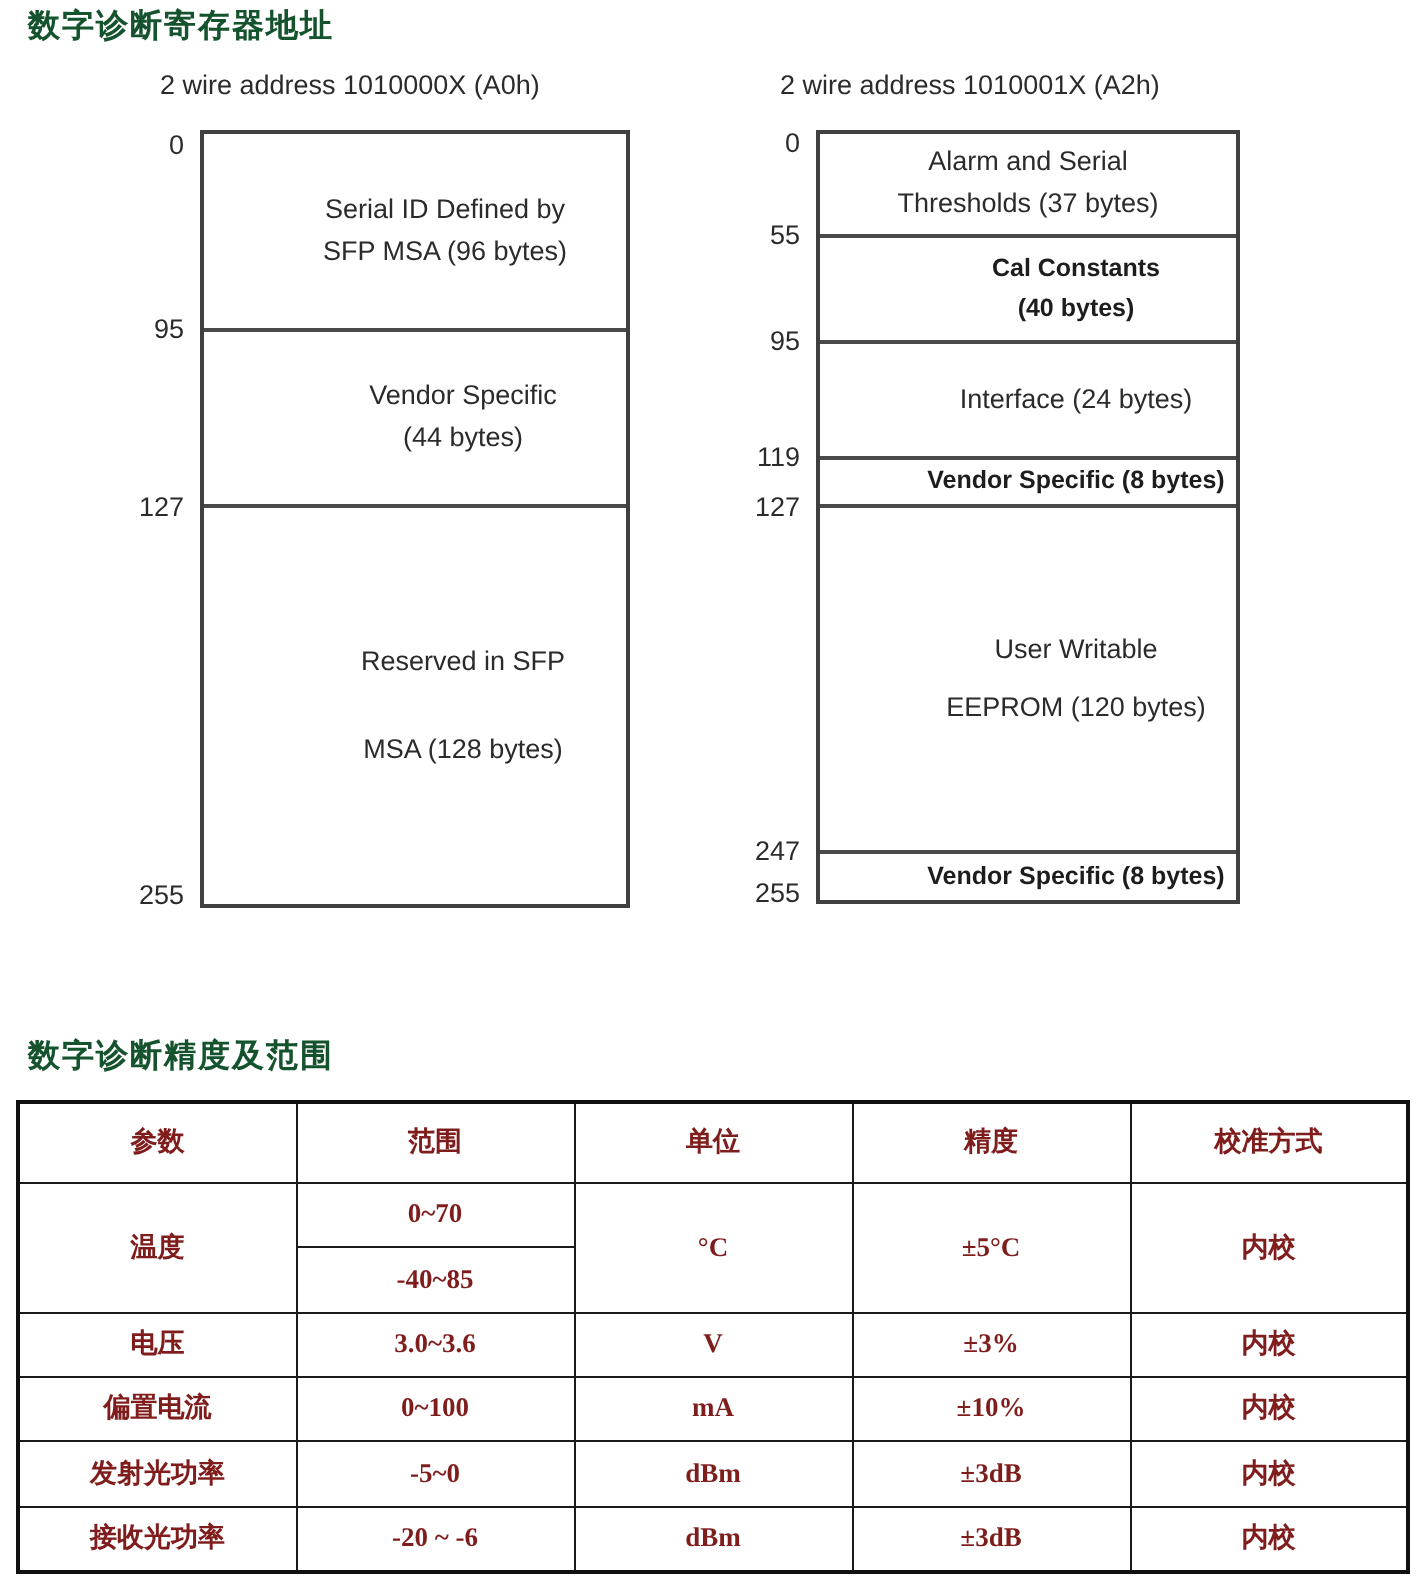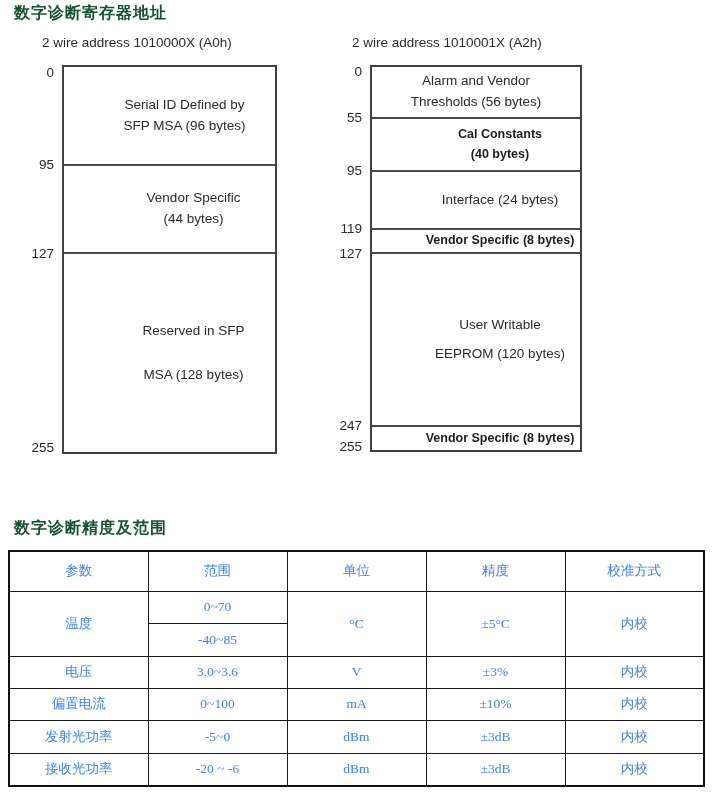--- a/index.html
+++ b/index.html
@@ -5,21 +5,21 @@
   html,body{margin:0;padding:0;background:#fff;}
   .page{
     position:relative;width:712px;height:792px;background:#ffffff;
     font-family:"Liberation Sans","DejaVu Sans",sans-serif;overflow:hidden;
   }
   .sec-title{
     position:absolute;left:14px;font-weight:bold;font-size:16px;color:#14532d;
     letter-spacing:1px;font-family:"Liberation Sans","DejaVu Sans",sans-serif;
   }
   
-  .dia{position:absolute;top:35px;width:292px;height:425px;}
+  .dia{position:absolute;top:35px;width:292px;height:425px;margin-left:38px;}
   .dia-a0h{left:0;}
   .dia-a2h{left:310px;}
   .dia-header{
     position:absolute;top:0;left:42px;font-size:13.5px;color:#2b2b2b;white-space:nowrap;
   }
   .membox{
     position:absolute;box-sizing:border-box;border:2px solid #404040;background:#fff;
     display:flex;flex-direction:column;
   }
   .dia-a0h .membox{left:62px;top:30px;width:215px;height:389px;}
@@ -36,22 +36,22 @@
     position:absolute;left:0;width:54px;text-align:right;font-size:13.5px;color:#2b2b2b;
   }
   .dia-a2h .mlabel{width:52px;}
   
   .acc-table{
     position:absolute;left:8px;top:550px;width:695px;
     border-collapse:collapse;table-layout:fixed;border:2px solid #111;
   }
   .acc-table td,.acc-table th{
     border:1.5px solid #1a1a1a;text-align:center;vertical-align:middle;
-    font-family:"Liberation Serif","DejaVu Serif",serif;font-weight:normal;
-    font-size:13.5px;color:#3b82f6;padding:0;
+    font-family:"Liberation Serif","DejaVu Serif",serif;font-weight:bold;
+    font-size:13.5px;color:#7f1d1d;padding:0;
   }
 </style>
 </head>
 <body>
 
 <div class="page">
 
   <div class="sec-title" style="top:3px;">数字诊断寄存器地址</div>
 
   <div class="dia dia-a0h">
@@ -84,22 +84,22 @@
     <span class="mlabel" style="top:29px;">0</span>
     <span class="mlabel" style="top:75px;">55</span>
     <span class="mlabel" style="top:128px;">95</span>
     <span class="mlabel" style="top:186px;">119</span>
     <span class="mlabel" style="top:211px;">127</span>
     <span class="mlabel" style="top:383px;">247</span>
     <span class="mlabel" style="top:404px;">255</span>
 
     <div class="membox">
       <div class="mrow" style="height:50px;">
-        <span>Alarm and Vendor</span>
-        <span>Thresholds (56 bytes)</span>
+        <span>Alarm and Serial</span>
+        <span>Thresholds (37 bytes)</span>
       </div>
       <div class="mrow bold" style="height:51px;">
         <span>Cal Constants</span>
         <span>(40 bytes)</span>
       </div>
       <div class="mrow" style="height:56px;">
         <span>Interface (24 bytes)</span>
       </div>
       <div class="mrow bold" style="height:22px;">
         <span>Vendor Specific (8 bytes)</span>

